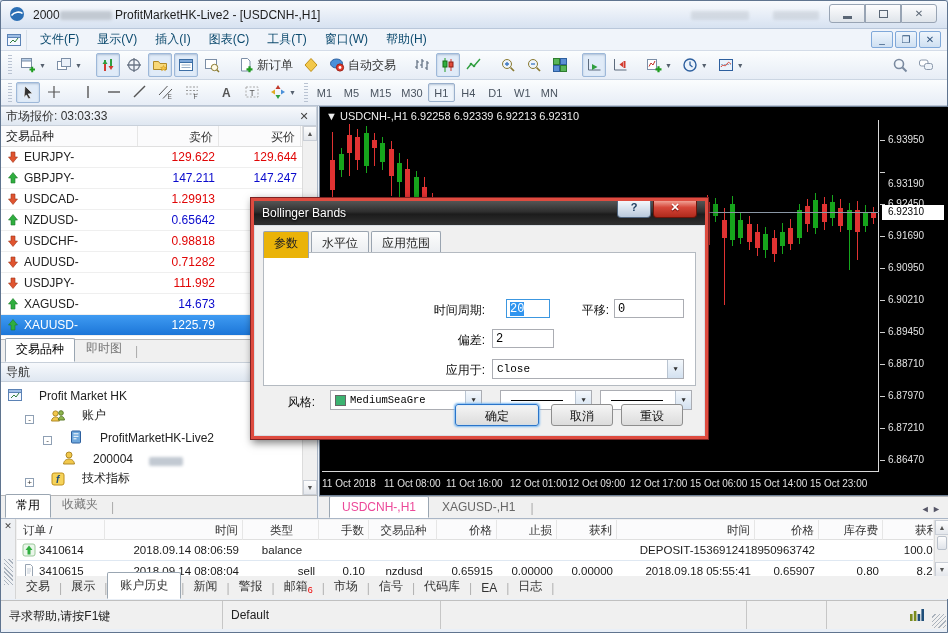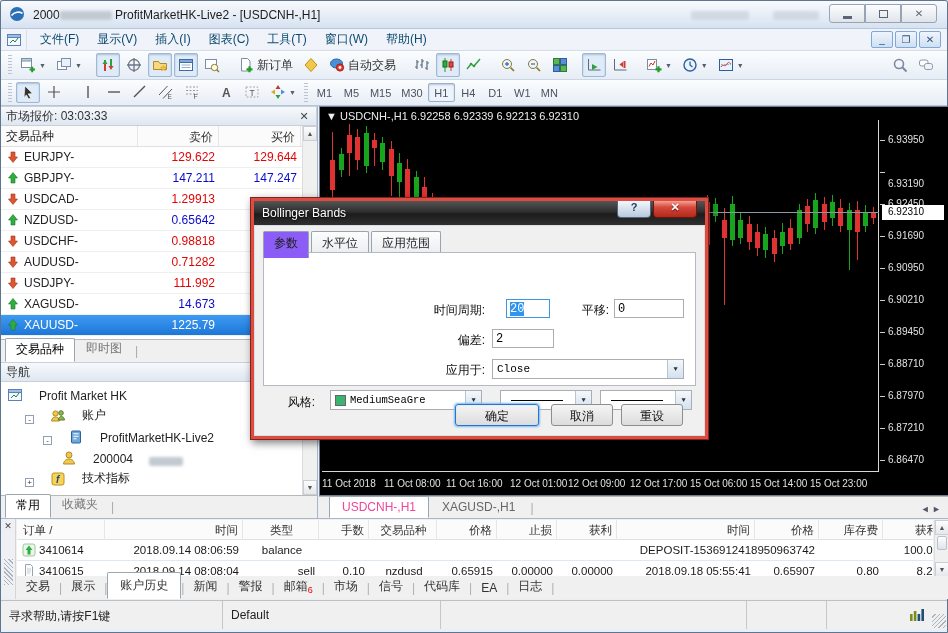--- a/index.html
+++ b/index.html
@@ -106,21 +106,21 @@
 
 .dialog{position:absolute;left:249px;top:196px;width:459px;height:243px;z-index:50;border:1px solid #7e2222;background:#de4c40;box-shadow:2px 3px 8px rgba(0,0,0,.5);padding:3px}
 .dlg-title{position:relative;height:24px;background:linear-gradient(#555 0%,#2e2e2e 45%,#1c1c1c 55%,#303030 100%);display:flex;align-items:center;padding-left:8px}
 .dlg-title span{color:#fff;font-size:12px;text-shadow:0 1px 2px #000}
 .dlg-caps{position:absolute;right:8px;top:0;display:flex;gap:2px}
 .dlg-help{width:34px;height:17px;background:linear-gradient(#f4f8fc,#b9c9dc);border:1px solid #51667f;border-top:none;border-radius:0 0 4px 4px;color:#1f3e60;font-weight:bold;font-size:11px;text-align:center}
 .dlg-close{width:44px;height:17px;background:linear-gradient(#f0a195,#d6473a 40%,#b02a1c);border:1px solid #6e150b;border-top:none;border-radius:0 0 4px 4px;color:#fff;font-weight:bold;font-size:11px;text-align:center;text-shadow:0 1px 1px #600}
 .dlg-client{position:absolute;left:3px;right:3px;top:27px;bottom:3px;background:#f0f0f0;border:1px solid #d9dee4}
 .dtabs{position:absolute;left:8px;top:5px;display:flex}
 .dtab{padding:3px 10px 4px;font-size:12px;color:#222;border:1px solid #9aa4b0;border-bottom:none;background:linear-gradient(#fdfdfd,#e8ebef);border-radius:2px 2px 0 0;margin-right:2px}
-.dtab.active{background:#8b5cf6;position:relative;z-index:2;padding-bottom:6px;margin-bottom:-2px}
+.dtab.active{background:#eab308;position:relative;z-index:2;padding-bottom:6px;margin-bottom:-2px}
 .dpage{position:absolute;left:8px;right:8px;top:26px;height:134px;background:#fff;border:1px solid #b4bac1}
 .f-label{position:absolute;color:#111;font-size:12px;text-align:right;white-space:nowrap}
 .f-input{position:absolute;height:19px;background:#fff;border:1px solid #abadb3;font-size:12px;padding:2px 3px;font-family:"Liberation Mono",monospace}
 .f-input.focused{border-color:#3c97e0}
 .f-input .selhl{background:#3095ef;color:#fff}
 .combo{position:absolute;height:20px;background:#fff;border:1px solid #abadb3;display:flex;align-items:center;font-size:11px;font-family:"Liberation Mono",monospace;padding-left:4px}
 .combo .cbtn{margin-left:auto;width:16px;height:100%;background:linear-gradient(#f4f8fc,#d3e1f0);border-left:1px solid #b9c4d1;display:flex;align-items:center;justify-content:center;font-size:7px;color:#333}
 .swatch{width:11px;height:11px;border:1px solid #666;margin-right:4px;flex:none}
 .lineglyph{display:inline-block;width:52px;border-top:1px solid #000}
 .dlg-btn{position:absolute;top:178px;height:22px;background:linear-gradient(#f5f5f5,#dcdcdc);border:1px solid #8e8e8e;border-radius:3px;font-size:12px;color:#111;text-align:center;padding-top:3px}

